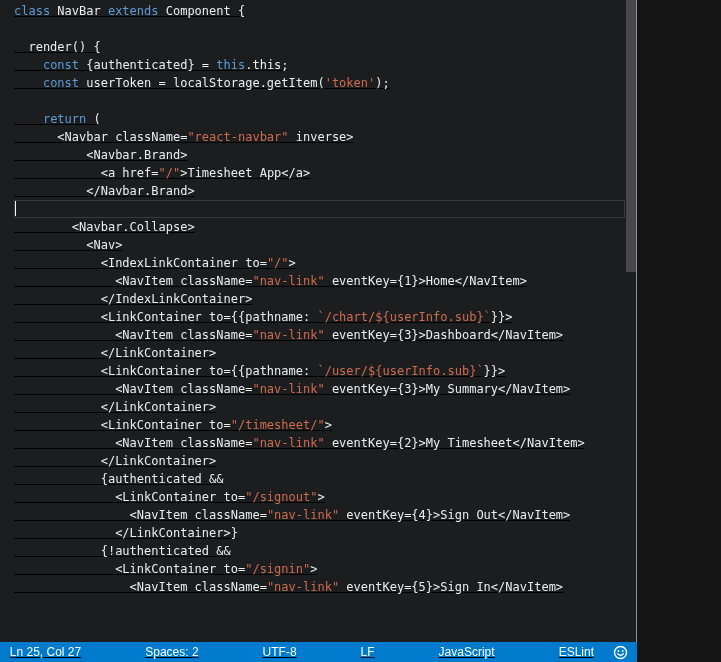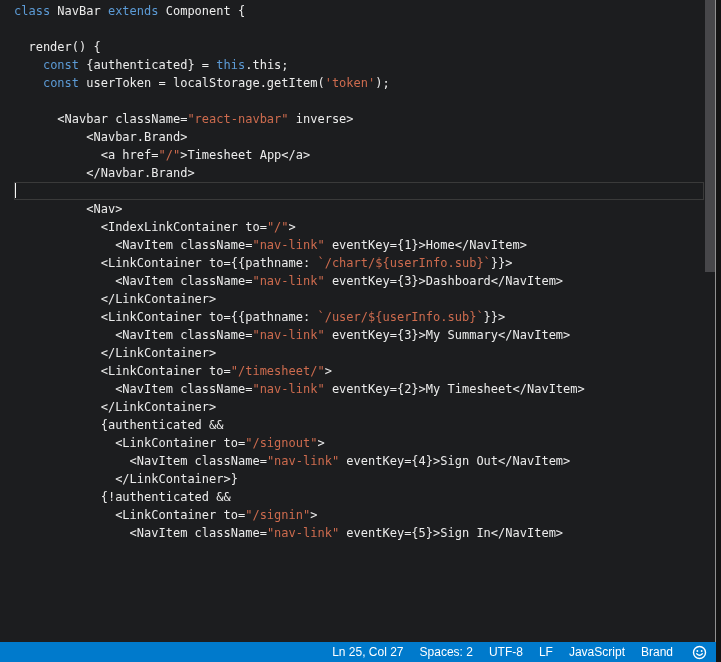--- a/index.html
+++ b/index.html
@@ -2,21 +2,21 @@
 <html style="--kw: #5c9bd6; --str: #cd6b4e;"><head>
 <meta charset="utf-8">
 <style>
   * { box-sizing: border-box; }
   html, body { margin: 0; padding: 0; }
   body {
     width: 721px; height: 662px; overflow: hidden;
     background: #141414;
     font-family: "DejaVu Sans Mono", monospace;
   }
-  .window { width: 716px; height: 662px; display: flex; flex-direction: column; }
+  .window { width: 637px; height: 662px; display: flex; flex-direction: column; text-decoration: underline; }
 
   
   .editor {
     position: relative;
     flex: 1;
     overflow: hidden;
     background: #1c1d1f;
     font-size: 12px;
     line-height: 18px;
     color: #ececec;
@@ -65,44 +65,47 @@
     background: #007acc;
     display: flex;
     align-items: center;
     justify-content: flex-end;
     gap: 16px;
     padding-right: 9px;
     font-family: "Liberation Sans", sans-serif;
     font-size: 12px;
     color: #ffffff;
   }
-  .status-item { white-space: nowrap; cursor: default; }
+  .status-item { white-space: nowrap; cursor: default; margin-left: 48px; }
   .smiley { display: flex; align-items: center; margin-left: 3px; }
   .smiley svg { display: block; }
 </style>
 </head>
 <body>
 
 <div class="window">
   <div class="editor" id="editor" style="background: rgb(28, 29, 31); color: rgb(236, 236, 236);">
     <div id="code">
         <div class="line"><span class="tok-k">class</span><span> NavBar </span><span class="tok-k">extends</span><span> Component {</span></div>
         <div class="line"></div>
         <div class="line"><span>  render() {</span></div>
         <div class="line"><span>    </span><span class="tok-k">const</span><span> {authenticated} = </span><span class="tok-k">this</span><span>.this;</span></div>
         <div class="line"><span>    </span><span class="tok-k">const</span><span> userToken = localStorage.getItem(</span><span class="tok-s">'token'</span><span>);</span></div>
         <div class="line"></div>
+        <div class="line"><span>    </span><span class="tok-k">return</span><span> (</span></div>
         <div class="line"><span>      &lt;Navbar className=</span><span class="tok-s">"react-navbar"</span><span> inverse&gt;</span></div>
         <div class="line"><span>          &lt;Navbar.Brand&gt;</span></div>
         <div class="line"><span>            &lt;a href=</span><span class="tok-s">"/"</span><span>&gt;Timesheet App&lt;/a&gt;</span></div>
         <div class="line"><span>          &lt;/Navbar.Brand&gt;</span></div>
         <div class="line current"><span class="cursor"></span></div>
+        <div class="line"><span>        &lt;Navbar.Collapse&gt;</span></div>
         <div class="line"><span>          &lt;Nav&gt;</span></div>
         <div class="line"><span>            &lt;IndexLinkContainer to=</span><span class="tok-s">"/"</span><span>&gt;</span></div>
         <div class="line"><span>              &lt;NavItem className=</span><span class="tok-s">"nav-link"</span><span> eventKey={1}&gt;Home&lt;/NavItem&gt;</span></div>
+        <div class="line"><span>            &lt;/IndexLinkContainer&gt;</span></div>
         <div class="line"><span>            &lt;LinkContainer to={{pathname: </span><span class="tok-s">`/chart/${userInfo.sub}`</span><span>}}&gt;</span></div>
         <div class="line"><span>              &lt;NavItem className=</span><span class="tok-s">"nav-link"</span><span> eventKey={3}&gt;Dashboard&lt;/NavItem&gt;</span></div>
         <div class="line"><span>            &lt;/LinkContainer&gt;</span></div>
         <div class="line"><span>            &lt;LinkContainer to={{pathname: </span><span class="tok-s">`/user/${userInfo.sub}`</span><span>}}&gt;</span></div>
         <div class="line"><span>              &lt;NavItem className=</span><span class="tok-s">"nav-link"</span><span> eventKey={3}&gt;My Summary&lt;/NavItem&gt;</span></div>
         <div class="line"><span>            &lt;/LinkContainer&gt;</span></div>
         <div class="line"><span>            &lt;LinkContainer to=</span><span class="tok-s">"/timesheet/"</span><span>&gt;</span></div>
         <div class="line"><span>              &lt;NavItem className=</span><span class="tok-s">"nav-link"</span><span> eventKey={2}&gt;My Timesheet&lt;/NavItem&gt;</span></div>
         <div class="line"><span>            &lt;/LinkContainer&gt;</span></div>
         <div class="line"><span>            {authenticated &amp;&amp;</span></div>
@@ -119,21 +122,21 @@
     <div class="right-edge"></div>
   </div>
 
   <div class="statusbar" id="statusbar" style="background: rgb(0, 122, 204);">
 
     <div class="status-item">Ln 25, Col 27</div>
       <div class="status-item">Spaces: 2</div>
       <div class="status-item">UTF-8</div>
       <div class="status-item">LF</div>
       <div class="status-item">JavaScript</div>
-      <div class="status-item">Brand</div>
+      <div class="status-item">ESLint</div>
       <div class="smiley">
       <svg width="15" height="15" viewBox="0 0 16 16" aria-hidden="true">
         <circle cx="8" cy="8" r="6.4" fill="none" stroke="#ffffff" stroke-width="1.5"></circle>
         <circle cx="5.7" cy="6.4" r="1" fill="#ffffff"></circle>
         <circle cx="10.3" cy="6.4" r="1" fill="#ffffff"></circle>
         <path d="M5 9.4 Q8 12.4 11 9.4" fill="none" stroke="#ffffff" stroke-width="1.4" stroke-linecap="round"></path>
       </svg>
     </div>
   </div>
 </div>

